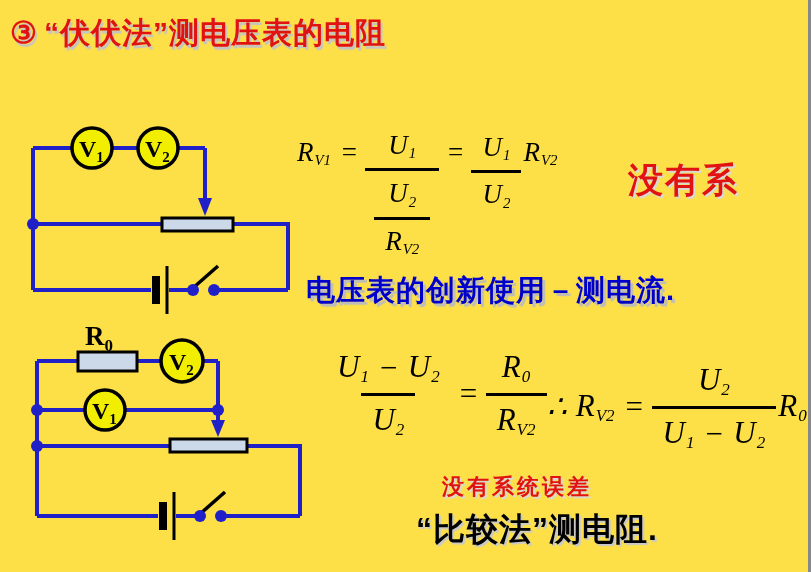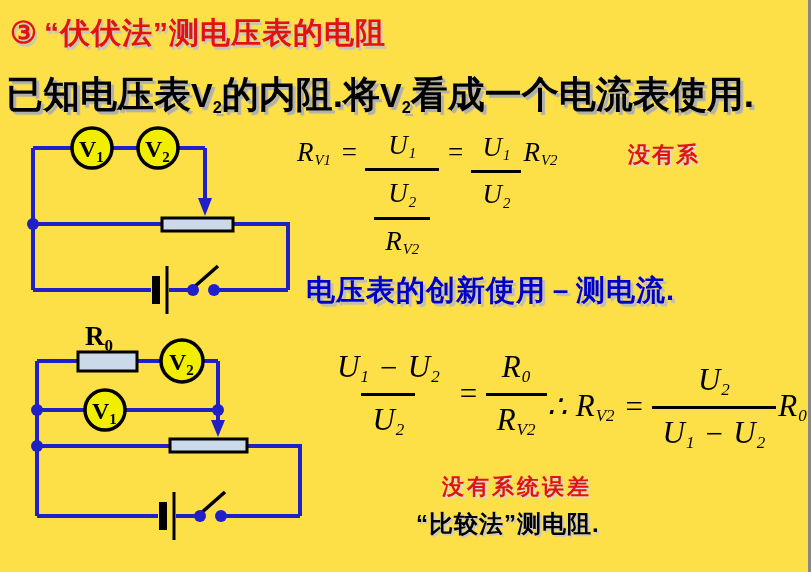--- a/index.html
+++ b/index.html
@@ -19,24 +19,24 @@
     color:#000;white-space:nowrap;text-shadow:3px 3px 1px #b0b0b0;
   }
   .heading .vtok{font-size:0.88em;font-weight:bold;}
   .heading sub{font-size:0.5em;vertical-align:-0.35em;}
   .blueline{
     position:absolute;left:306px;top:271px;font-size:29px;font-weight:bold;
     color:var(--blue,#0000cc);white-space:nowrap;text-shadow:3px 3px 1px #bdbdbd;
     letter-spacing:1px;
   }
   .note{color:var(--red,#e01212);font-weight:bold;text-shadow:2px 2px 1px #d8d8d8;}
-  .note1{position:absolute;left:628px;top:140px;font-size:22px;line-height:1.35;letter-spacing:2px;}
+  .note1{position:absolute;left:628px;top:156px;font-size:35px;line-height:1.35;letter-spacing:2px;}
   .note2{position:absolute;left:442px;top:472px;font-size:22px;letter-spacing:3px;}
   .bottomline{
-    position:absolute;left:416px;top:508px;font-size:24px;font-weight:bold;
+    position:absolute;left:416px;top:508px;font-size:32px;font-weight:bold;
     color:#000;white-space:nowrap;text-shadow:2px 2px 1px #c9c9c9;letter-spacing:1px;
   }
   
   .math{
     position:absolute;display:flex;align-items:center;
     font-family:"Liberation Serif",serif;font-style:italic;color:#000;
   }
   .math .tok{white-space:nowrap;padding:0 2px;line-height:1.2;}
   .math sub{font-size:0.55em;vertical-align:-0.3em;letter-spacing:0;margin-left:1px;}
   .math .op{padding:0 7px;line-height:1.2;}
@@ -70,23 +70,20 @@
 </style>
 </head>
 <body>
 
 <div class="slide">
 
   <div class="title">
     <span class="badge">③</span><span>“伏伏法”测电压表的电阻</span>
   </div>
 
-  <div class="heading">
-    <span>已知电压表</span><span class="vtok"><span>V</span><sub>2</sub></span><span>的内阻.将</span><span class="vtok"><span>V</span><sub>2</sub></span><span>看成一个电流表使用.</span>
-  </div>
 
   <svg class="csvg c1" width="290" height="196" viewBox="0 0 290 196">
     <path class="wire" d="M18 28 H190"></path>
     <path class="wire" d="M18 28 V170"></path>
     <path class="wire" d="M190 28 V80"></path>
     <polygon class="arrowhead" points="183,78 197,78 190,96"></polygon>
     <path class="wire" d="M18 104 H147"></path>
     <path class="wire" d="M218 104 H273 V170"></path>
     <path class="wire" d="M18 170 H136"></path>
     <path class="wire" d="M154 170 H178"></path>

